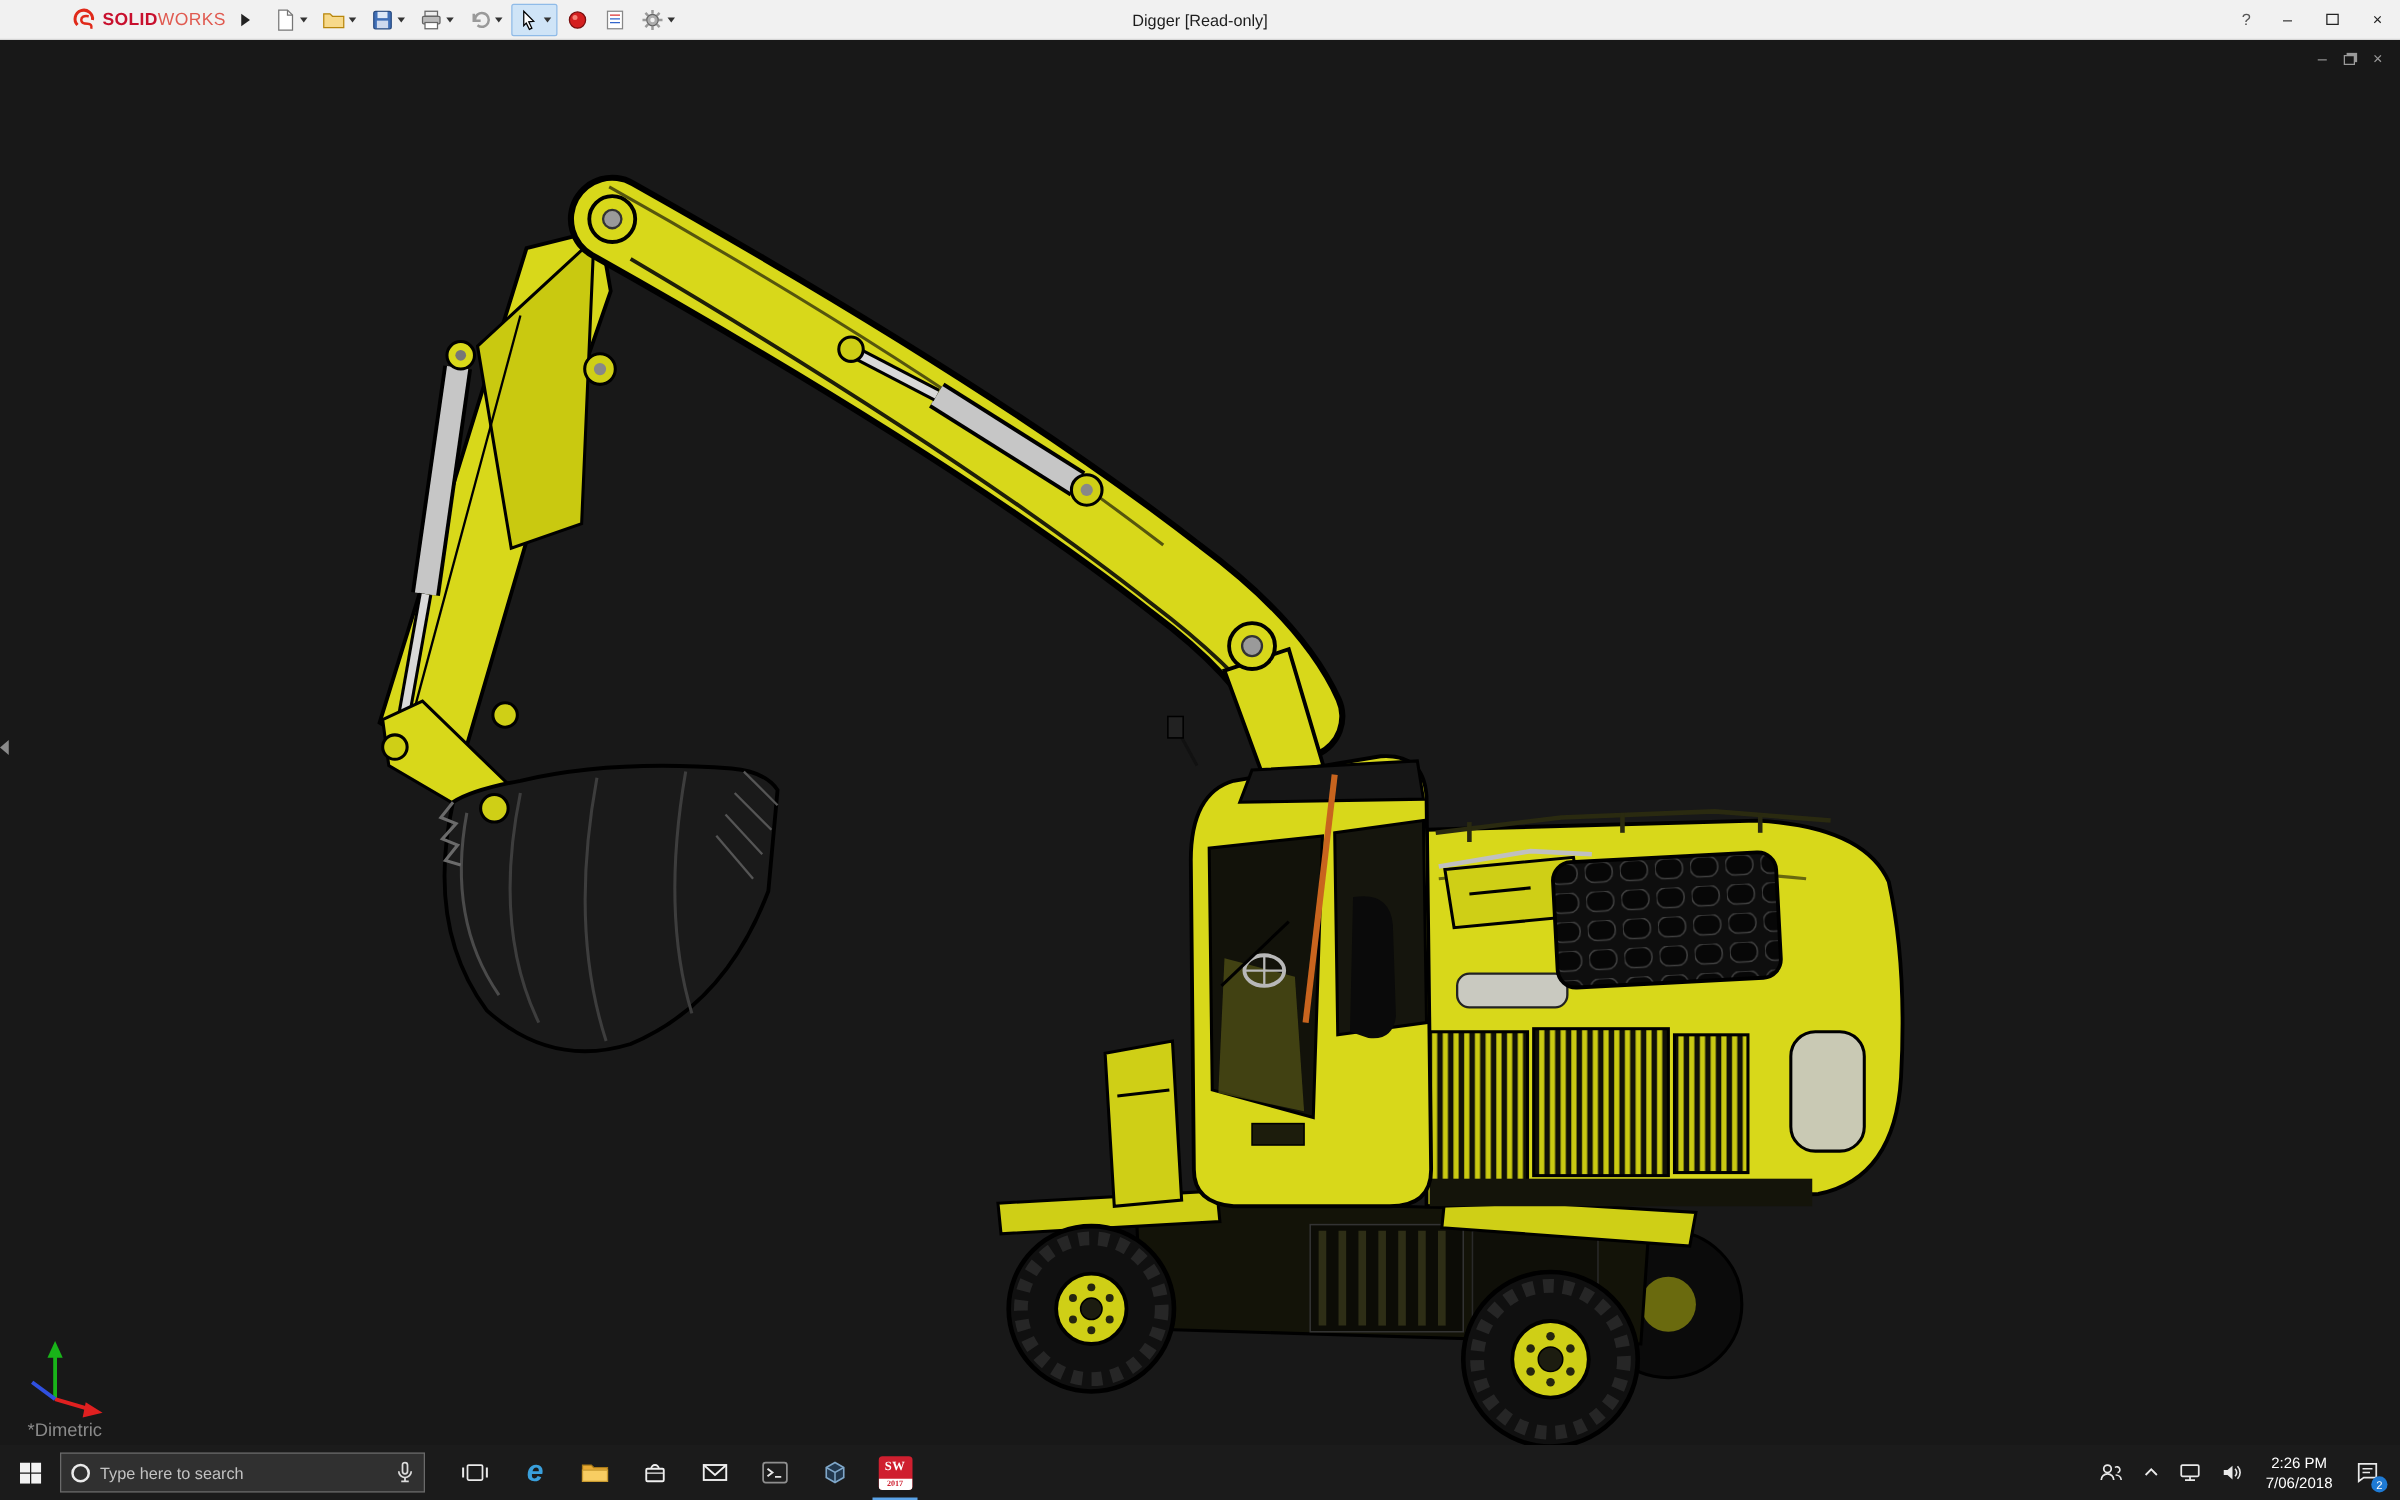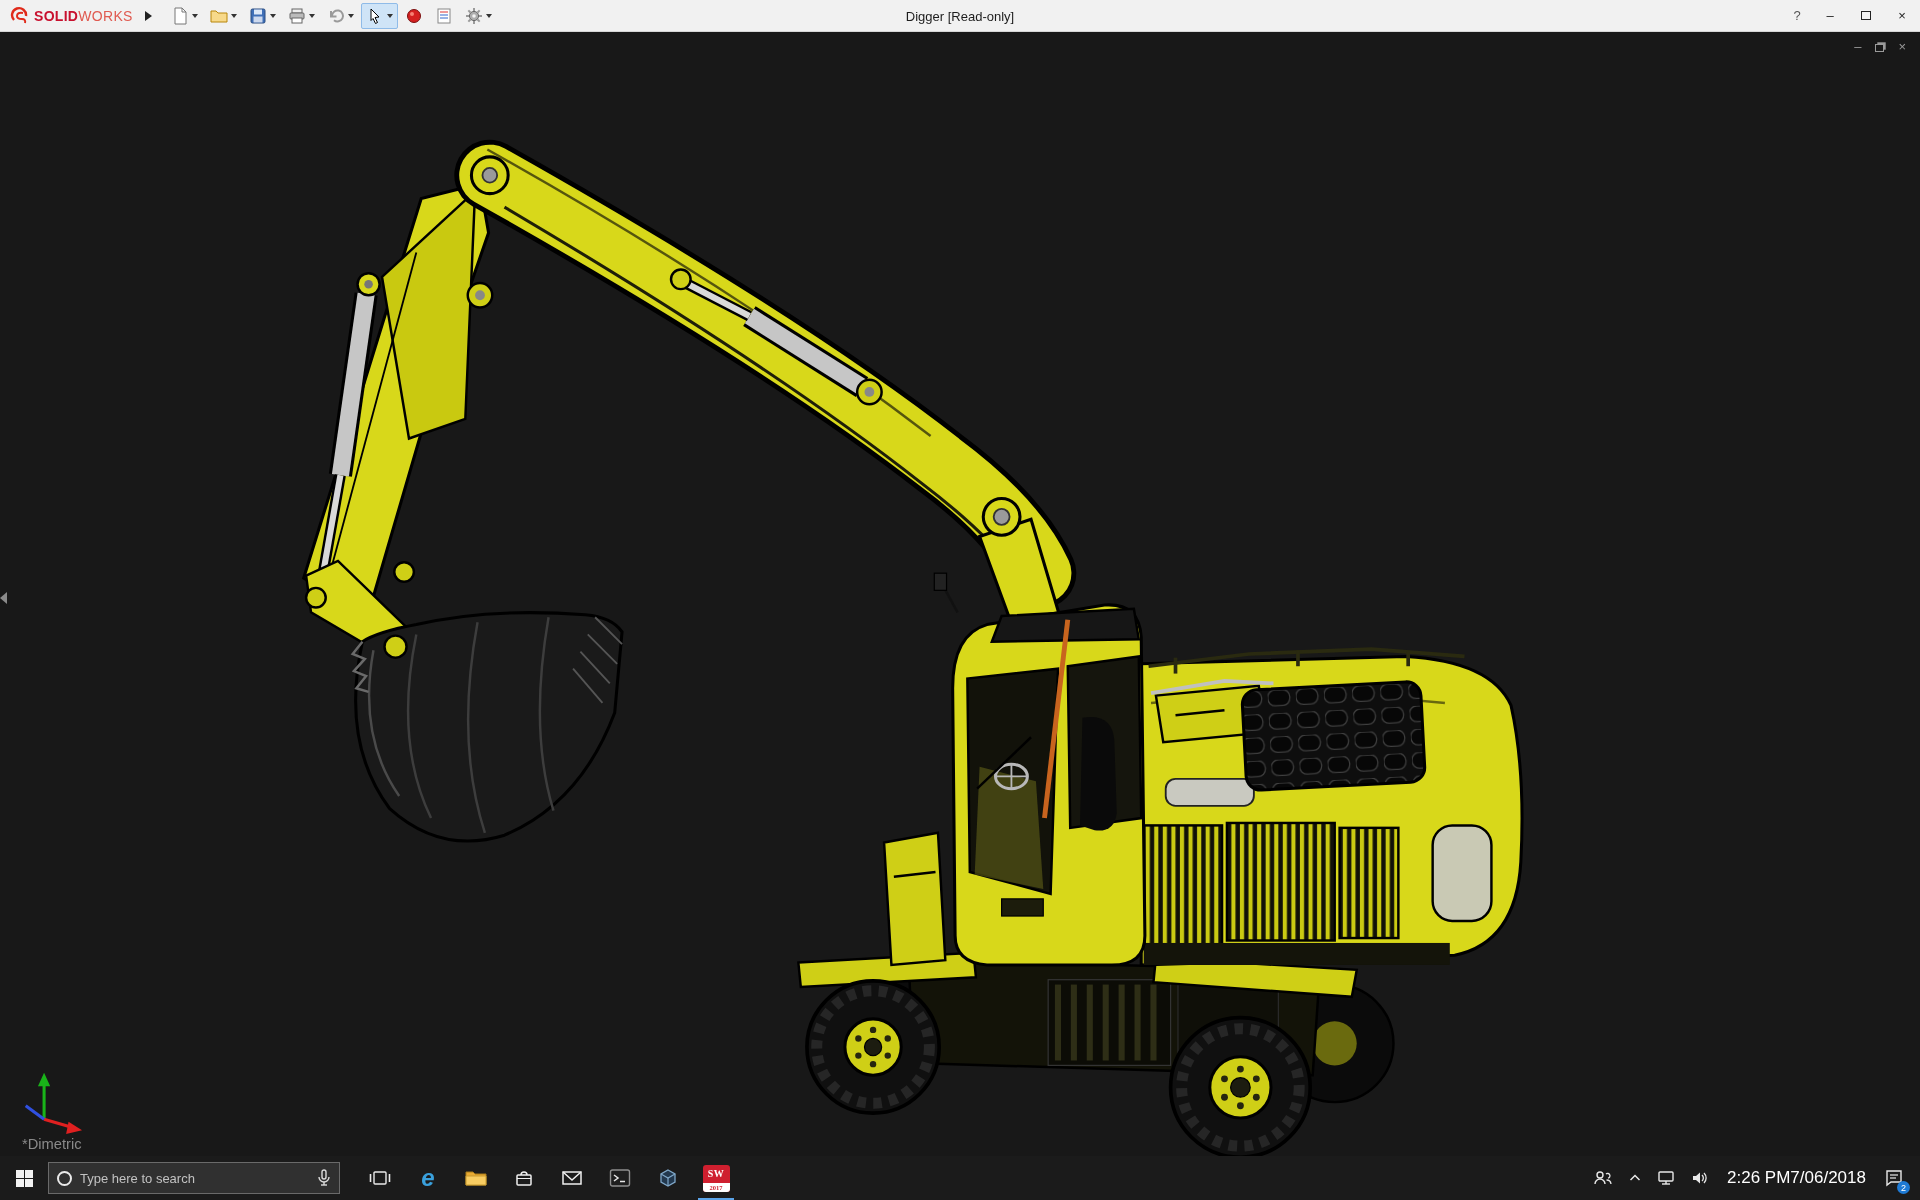--- a/index.html
+++ b/index.html
@@ -1,21 +1,21 @@
 <!DOCTYPE html>
 <html><head>
 <meta charset="utf-8">
 <style>
   * { margin:0; padding:0; box-sizing:border-box; }
   html,body { width:1920px; height:1200px; overflow:hidden; background:#000;
               font-family:"Liberation Sans", sans-serif; }
 
   
   .titlebar { height:32px; background:#f1f1f1; border-bottom:1px solid #d6d6d6;
-              display:flex; align-items:center; position:relative; }
+              display:flex; align-items:center; position:relative;padding-left:48px; }
   .brand { display:flex; align-items:center; gap:4px; padding:0 8px 0 10px; }
   .brand-solid { color:#c8102e; font-weight:bold; font-size:14px; letter-spacing:.3px; }
   .brand-works { color:#e05a50; font-weight:normal; font-size:14px; letter-spacing:.3px; }
   .menu-arrow { width:0; height:0; border-left:7px solid #222; border-top:5px solid transparent;
                 border-bottom:5px solid transparent; margin:0 14px 0 4px; cursor:pointer; }
   .tb-tools { display:flex; align-items:center; gap:2px; }
   .tool-btn { display:flex; align-items:center; gap:3px; padding:3px 4px; border-radius:2px;
               border:1px solid transparent; cursor:pointer; }
   .tool-btn.active { background:#cfe4f7; border:1px solid #8fbbe8; }
   .caret { width:0; height:0; border-top:4px solid #333; border-left:3.5px solid transparent;
@@ -55,22 +55,22 @@
   .sw-badge { width:27px; height:27px; background:#cf1f2f; border-radius:3px; display:flex;
               flex-direction:column; overflow:hidden;font-family:Liberation Serif, serif; }
   .sw-badge .l1 { flex:1; color:#fff; font-weight:bold; font-size:10px; display:flex;
                   align-items:center; justify-content:center; letter-spacing:.5px; }
   .sw-badge .l2 { height:9px; background:#fff; color:#cf1f2f; font-weight:bold; font-size:6.5px;
                   display:flex; align-items:center; justify-content:center; }
   .active-line { position:absolute; bottom:0; left:6px; right:6px; height:2px; background:#5aa3e8; }
   .tray { margin-left:auto; display:flex; align-items:center; gap:4px; padding-right:10px; }
   .tray-btn { height:44px; display:flex; align-items:center; justify-content:center;
               padding:0 6px; cursor:pointer; position:relative; }
-  .clock { display:flex; flex-direction:row; align-items:center; justify-content:center;
-           color:#fff; font-size:17px; line-height:1.35; padding:0 8px; cursor:pointer; }
+  .clock { display:flex; flex-direction:column; align-items:center; justify-content:center;
+           color:#fff; font-size:12px; line-height:1.35; padding:0 8px; cursor:pointer; }
   .badge { position:absolute; right:0; bottom:6px; min-width:13px; height:13px; border-radius:7px;
            background:#1e7ad4; color:#fff; font-size:9px; display:flex; align-items:center;
            justify-content:center; padding:0 2px; }
 </style>
 </head>
 <body>
 
 <div class="titlebar">
   <div class="brand">
     <svg width="20" height="20" viewBox="0 0 20 20">

